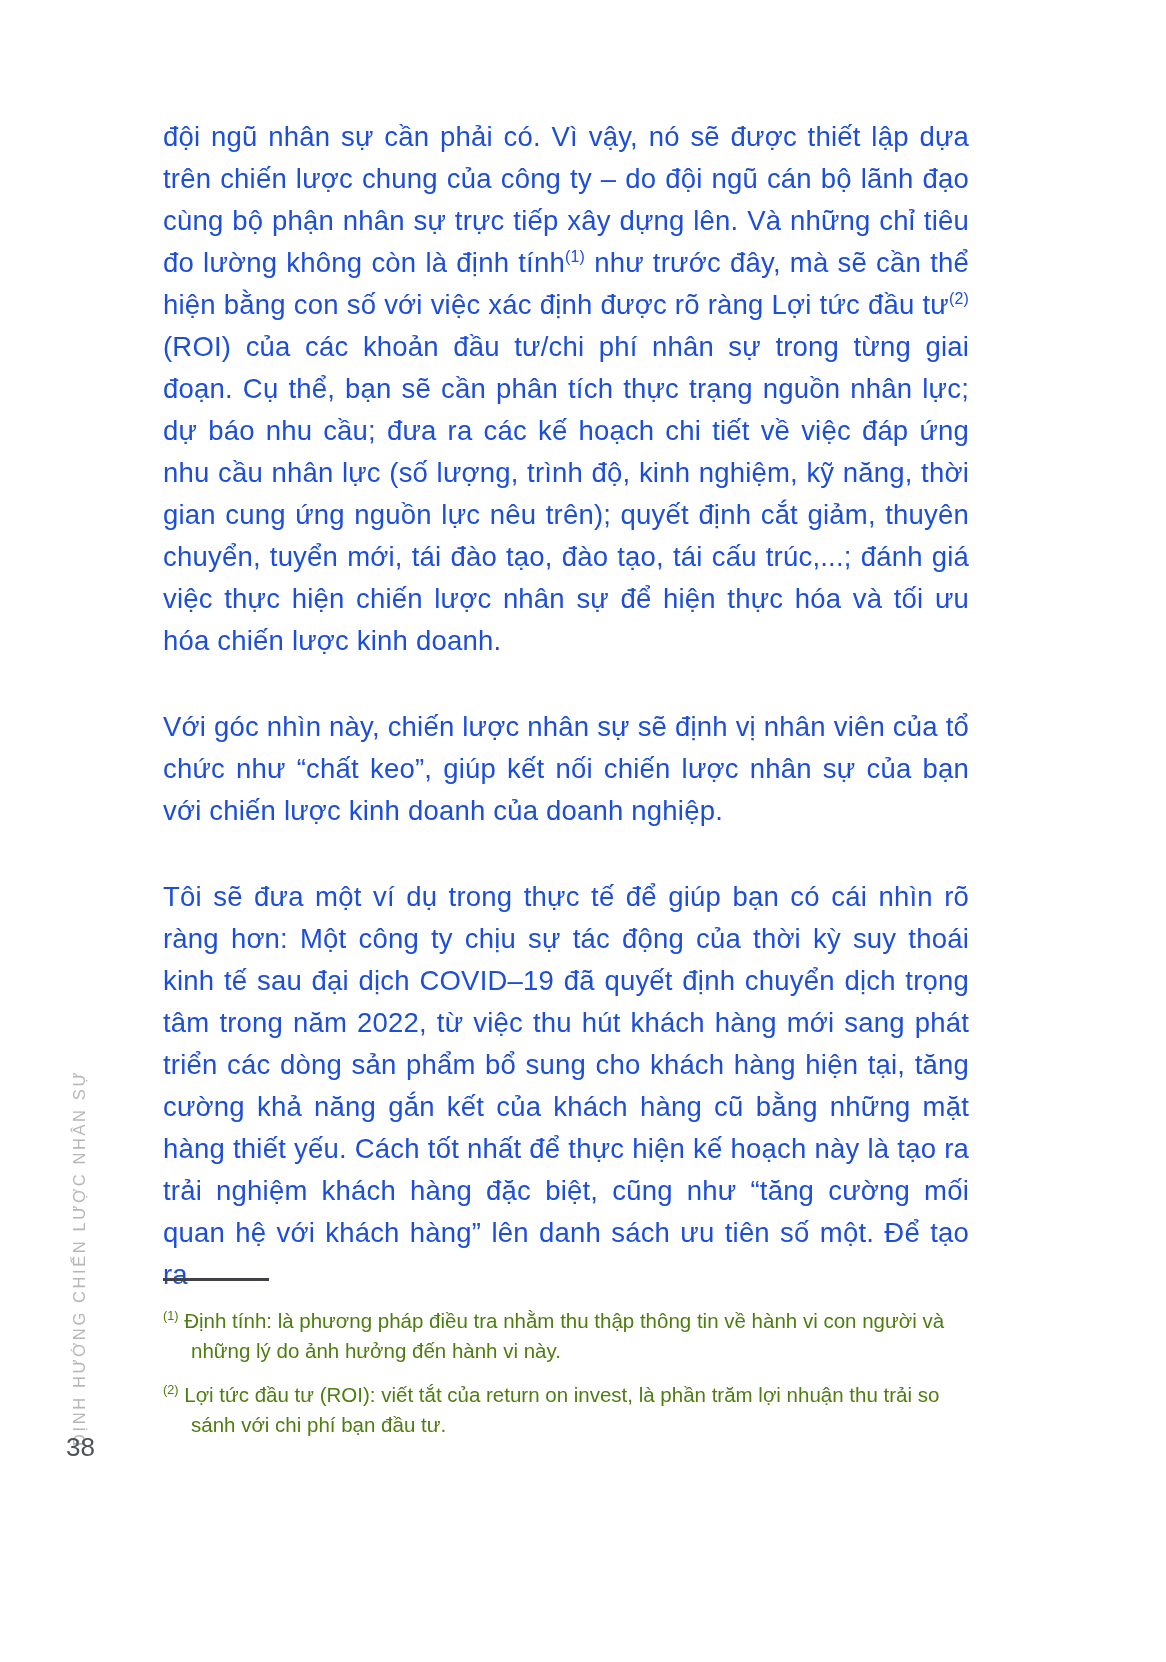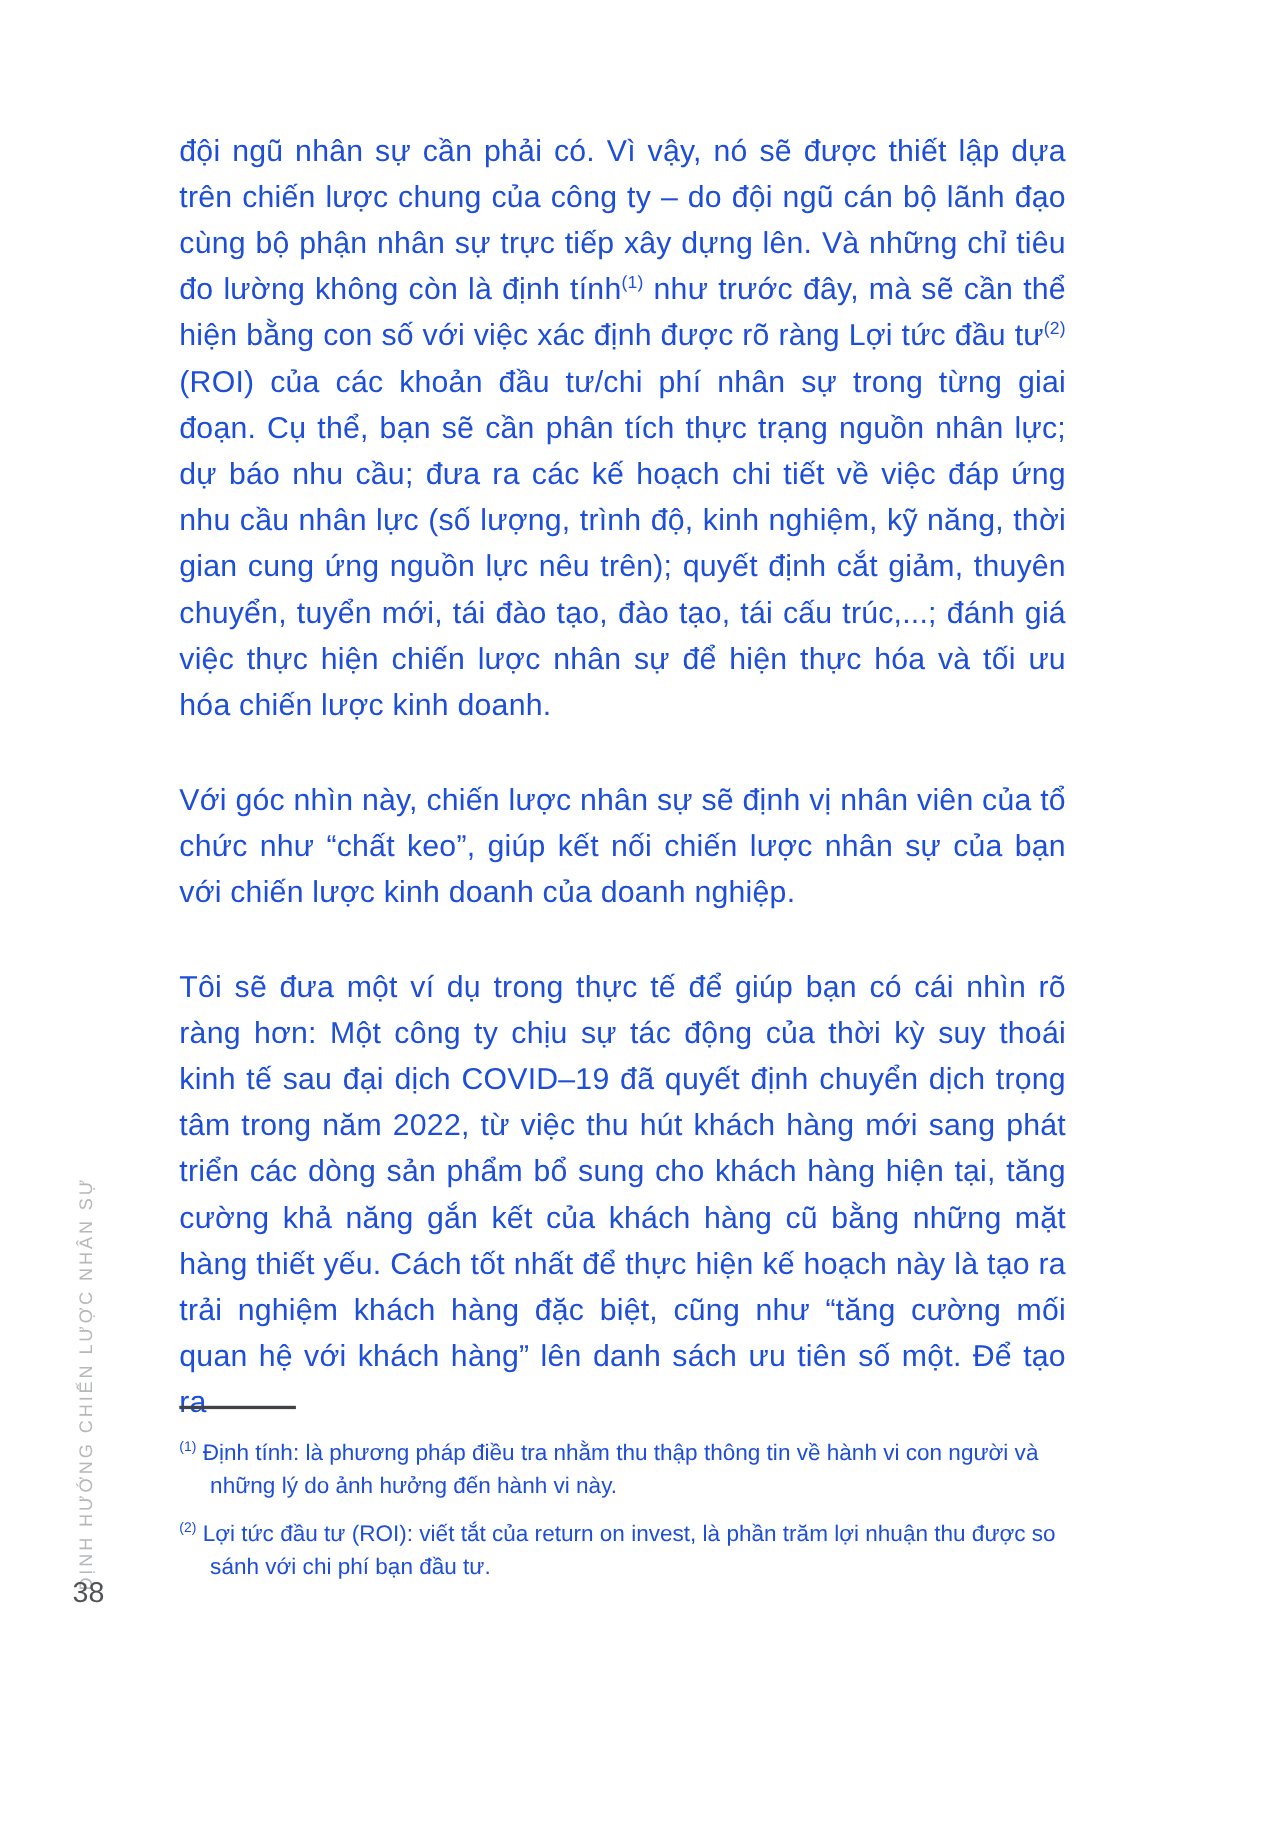--- a/index.html
+++ b/index.html
@@ -45,21 +45,21 @@
   .footnotes {
     position: absolute;
     left: 163px;
     top: 1306px;
     width: 806px;
   }
   .footnote {
     margin: 0 0 14px 0;
     font-size: 20.5px;
     line-height: 30px;
-    color: #1d4ed8;
+    color: #4d7c0f;
     text-align: left;
     padding-left: 28px;
     text-indent: -28px;
   }
   .footnote sup {
     font-size: 62%;
     line-height: 0;
     vertical-align: super;
   }
   .sidebar-title {
@@ -92,18 +92,18 @@
   <div class="content">
       <p class="body-para"><span>đội ngũ nhân sự cần phải có. Vì vậy, nó sẽ được thiết lập dựa trên chiến lược chung của công ty – do đội ngũ cán bộ lãnh đạo cùng bộ phận nhân sự trực tiếp xây dựng lên. Và những chỉ tiêu đo lường không còn là định tính</span><sup>(1)</sup><span> như trước đây, mà sẽ cần thể hiện bằng con số với việc xác định được rõ ràng Lợi tức đầu tư</span><sup>(2)</sup><span> (ROI) của các khoản đầu tư/chi phí nhân sự trong từng giai đoạn. Cụ thể, bạn sẽ cần phân tích thực trạng nguồn nhân lực; dự báo nhu cầu; đưa ra các kế hoạch chi tiết về việc đáp ứng nhu cầu nhân lực (số lượng, trình độ, kinh nghiệm, kỹ năng, thời gian cung ứng nguồn lực nêu trên); quyết định cắt giảm, thuyên chuyển, tuyển mới, tái đào tạo, đào tạo, tái cấu trúc,...; đánh giá việc thực hiện chiến lược nhân sự để hiện thực hóa và tối ưu hóa chiến lược kinh doanh.</span></p>
       <p class="body-para"><span>Với góc nhìn này, chiến lược nhân sự sẽ định vị nhân viên của tổ chức như “chất keo”, giúp kết nối chiến lược nhân sự của bạn với chiến lược kinh doanh của doanh nghiệp.</span></p>
       <p class="body-para"><span>Tôi sẽ đưa một ví dụ trong thực tế để giúp bạn có cái nhìn rõ ràng hơn: Một công ty chịu sự tác động của thời kỳ suy thoái kinh tế sau đại dịch COVID–19 đã quyết định chuyển dịch trọng tâm trong năm 2022, từ việc thu hút khách hàng mới sang phát triển các dòng sản phẩm bổ sung cho khách hàng hiện tại, tăng cường khả năng gắn kết của khách hàng cũ bằng những mặt hàng thiết yếu. Cách tốt nhất để thực hiện kế hoạch này là tạo ra trải nghiệm khách hàng đặc biệt, cũng như “tăng cường mối quan hệ với khách hàng” lên danh sách ưu tiên số một. Để tạo ra</span></p>
     </div>
 
   <div class="footnote-rule"></div>
 
   <div class="footnotes">
       <p class="footnote"><sup>(1)</sup><span> Định tính: là phương pháp điều tra nhằm thu thập thông tin về hành vi con người và những lý do ảnh hưởng đến hành vi này.</span></p>
-      <p class="footnote"><sup>(2)</sup><span> Lợi tức đầu tư (ROI): viết tắt của return on invest, là phần trăm lợi nhuận thu được so sánh với chi phí bạn đầu tư.</span></p>
+      <p class="footnote"><sup>(2)</sup><span> Lợi tức đầu tư (ROI): viết tắt của return on invest, là phần trăm lợi nhuận thu trải so sánh với chi phí bạn đầu tư.</span></p>
     </div>
 
   <div class="page-number">38</div>
 
 </div>
 
 </body></html>

